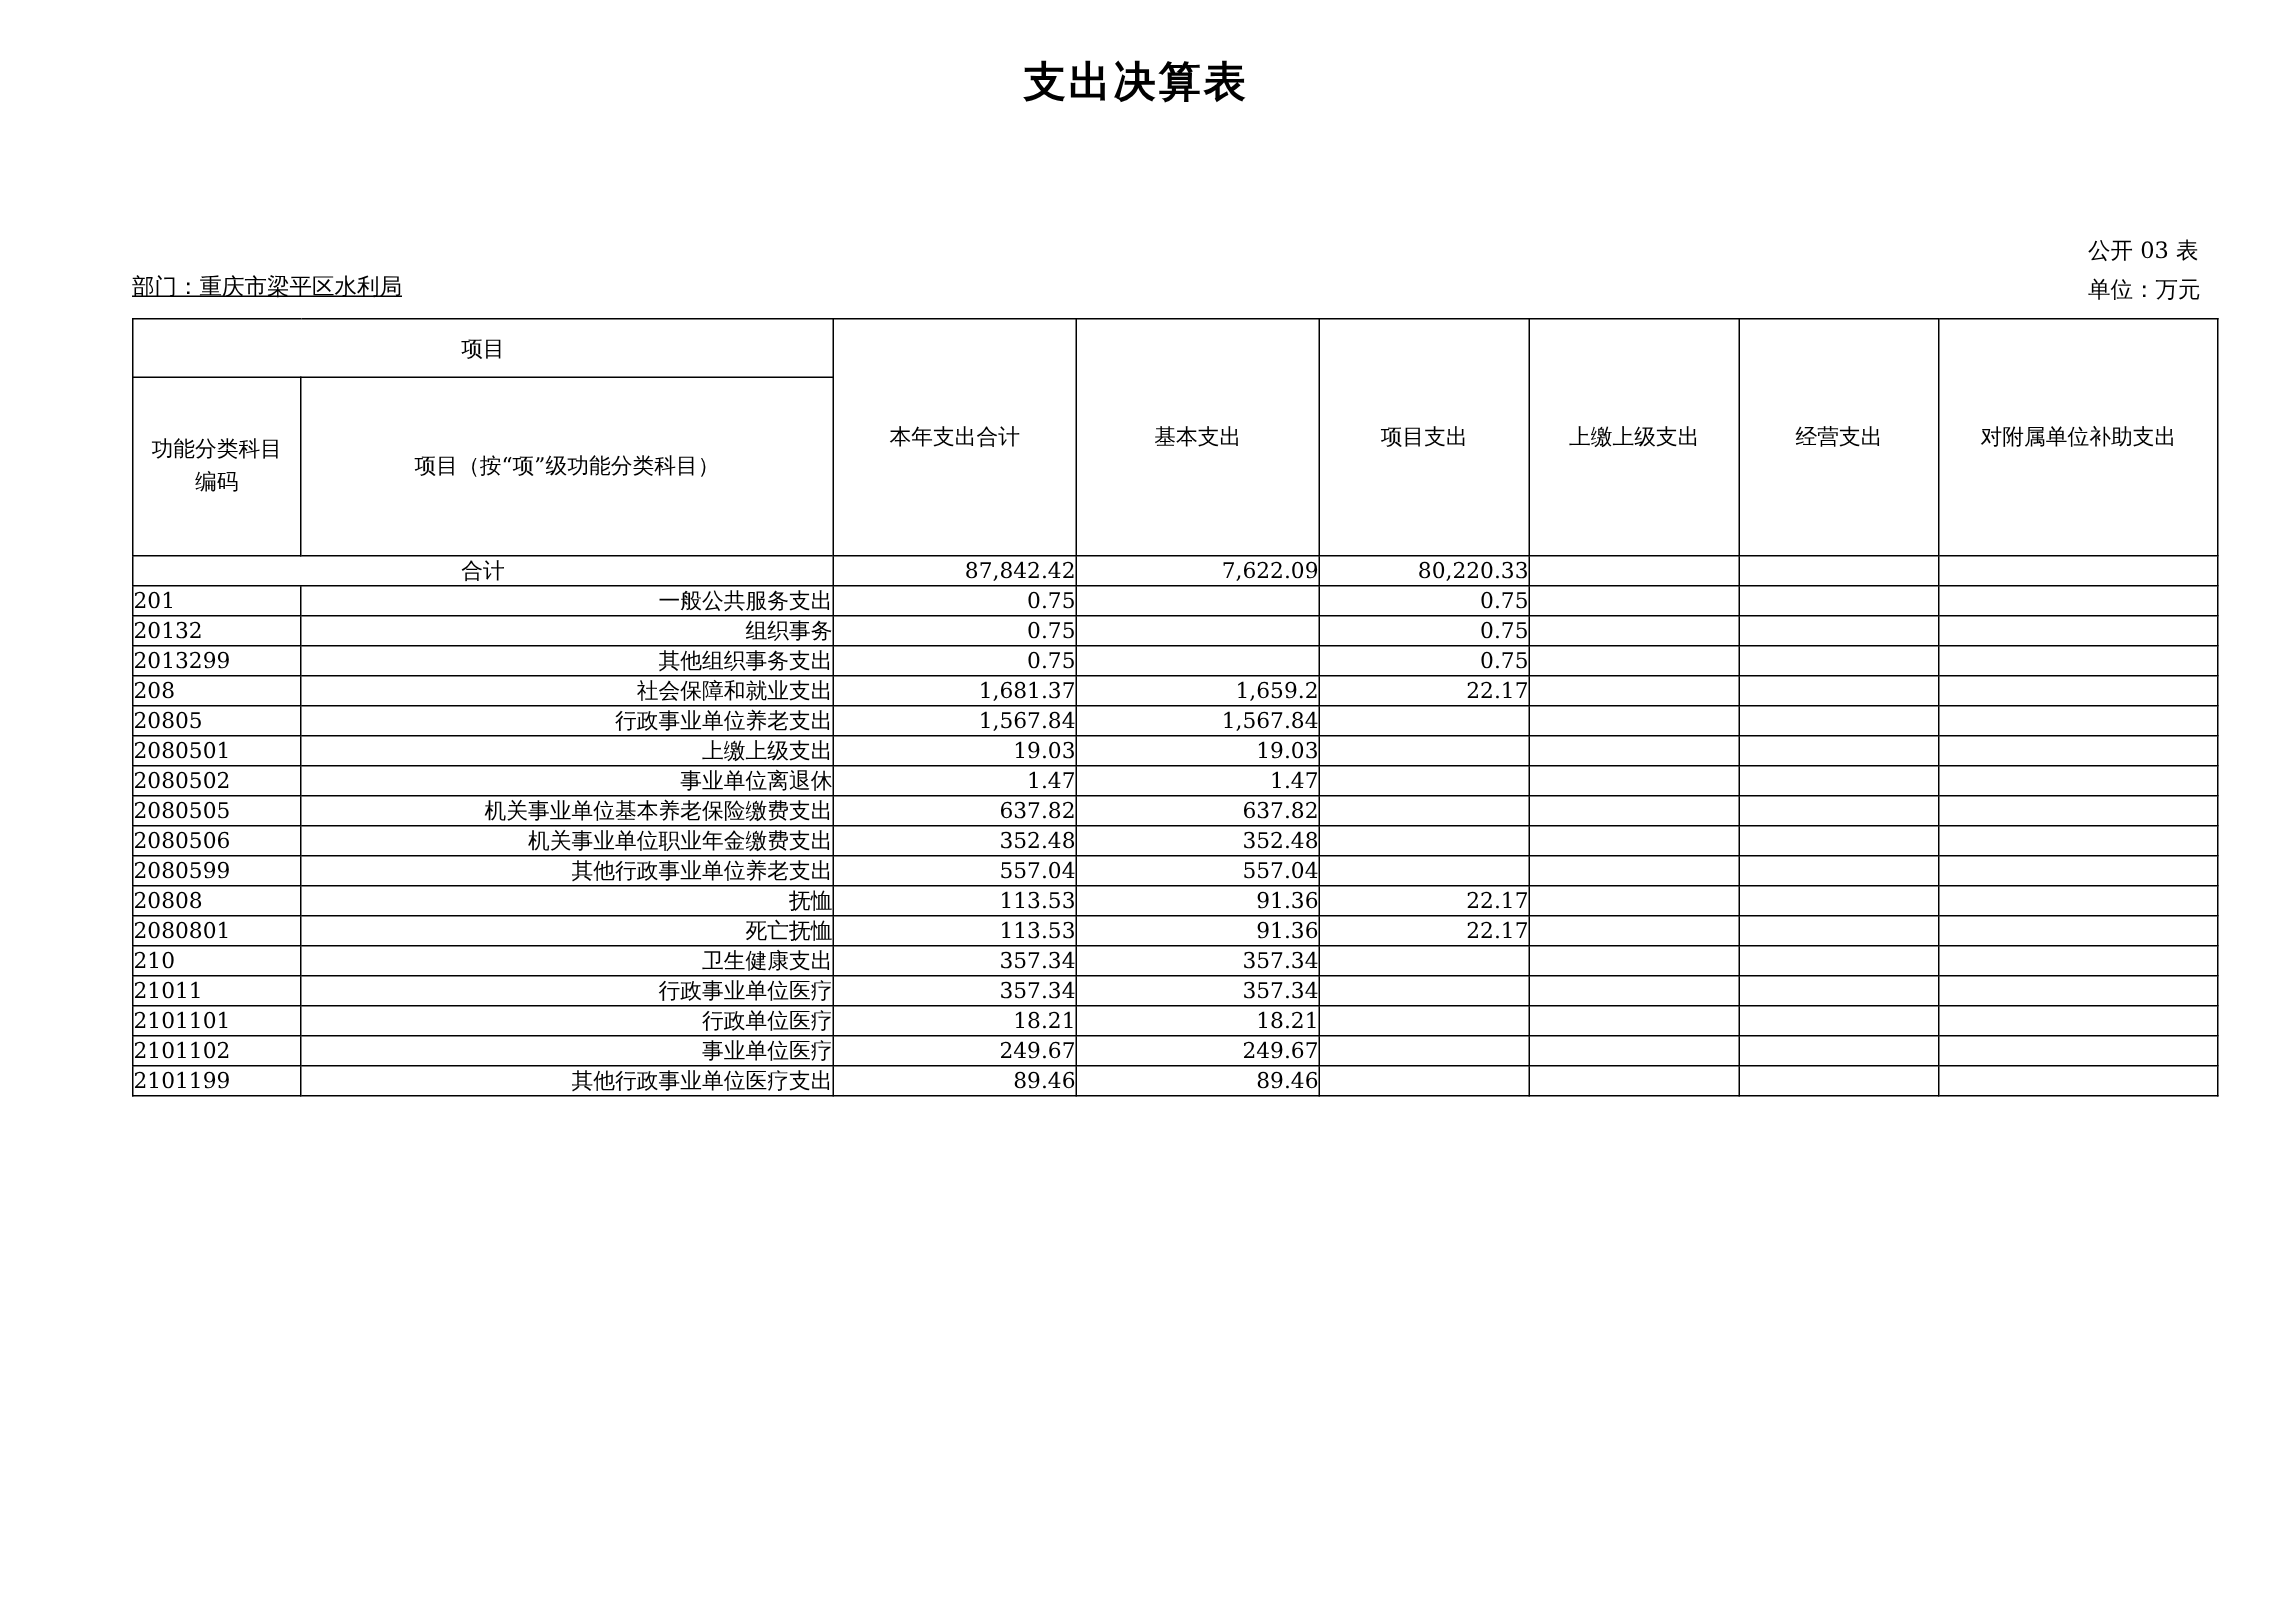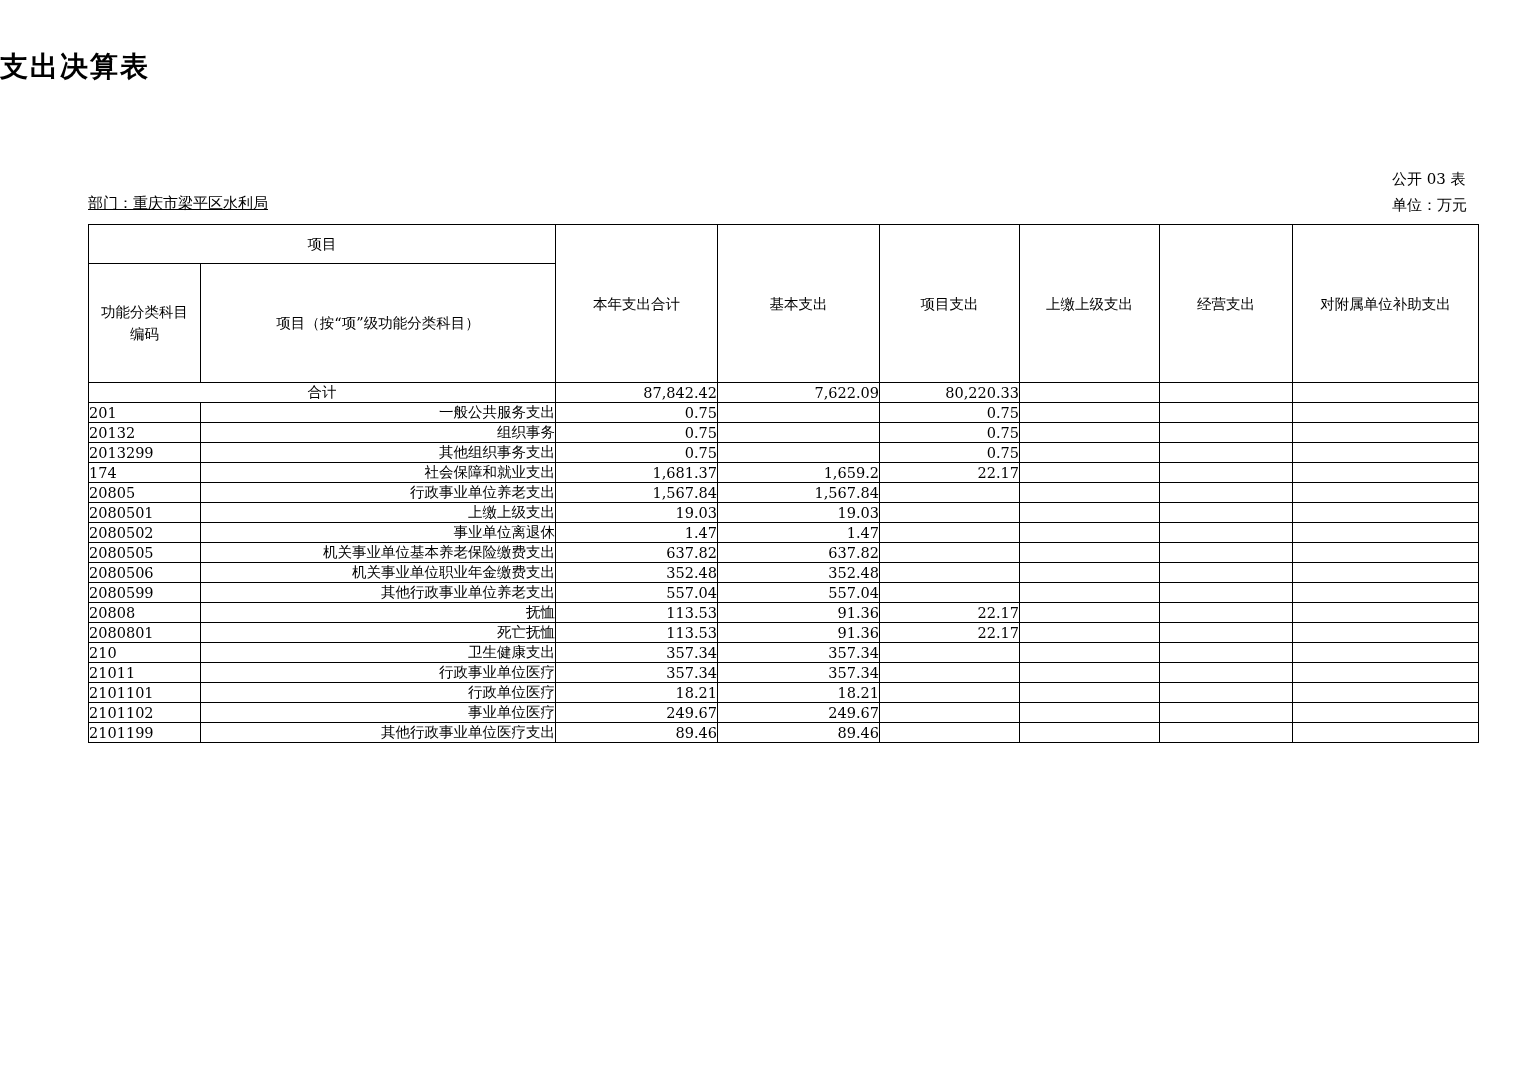--- a/index.html
+++ b/index.html
@@ -15,24 +15,25 @@
     position: relative;
     overflow: hidden;
   }
   .page {
     position: relative;
     width: 1515px;
     height: 1069px;
     box-sizing: border-box;
   }
   .doc-title {
+    text-align: center;
     font-size: 28px;
     font-weight: bold;
     letter-spacing: 2px;
-    margin-top: 48px;
+    margin-top: 36px;
     font-family: "DejaVu Serif", "Liberation Serif", serif;
   }
   .meta-right {
     position: absolute;
     right: 48px;
     top: 118px;
     font-size: 15px;
     line-height: 26px;
   }
   .meta-left {
@@ -183,21 +184,21 @@
           <td class="row-cell-code">2013299</td>
           <td class="row-cell-name">其他组织事务支出</td>
           <td class="row-cell-num">0.75</td>
           <td class="row-cell-num"></td>
           <td class="row-cell-num">0.75</td>
           <td class="row-cell-num"></td>
           <td class="row-cell-num"></td>
           <td class="row-cell-num"></td>
         </tr>
         <tr>
-          <td class="row-cell-code bold">174</td>
+          <td class="row-cell-code bold">208</td>
           <td class="row-cell-name bold">社会保障和就业支出</td>
           <td class="row-cell-num bold">1,681.37</td>
           <td class="row-cell-num bold">1,659.2</td>
           <td class="row-cell-num bold">22.17</td>
           <td class="row-cell-num bold"></td>
           <td class="row-cell-num bold"></td>
           <td class="row-cell-num bold"></td>
         </tr>
         <tr>
           <td class="row-cell-code bold">20805</td>

